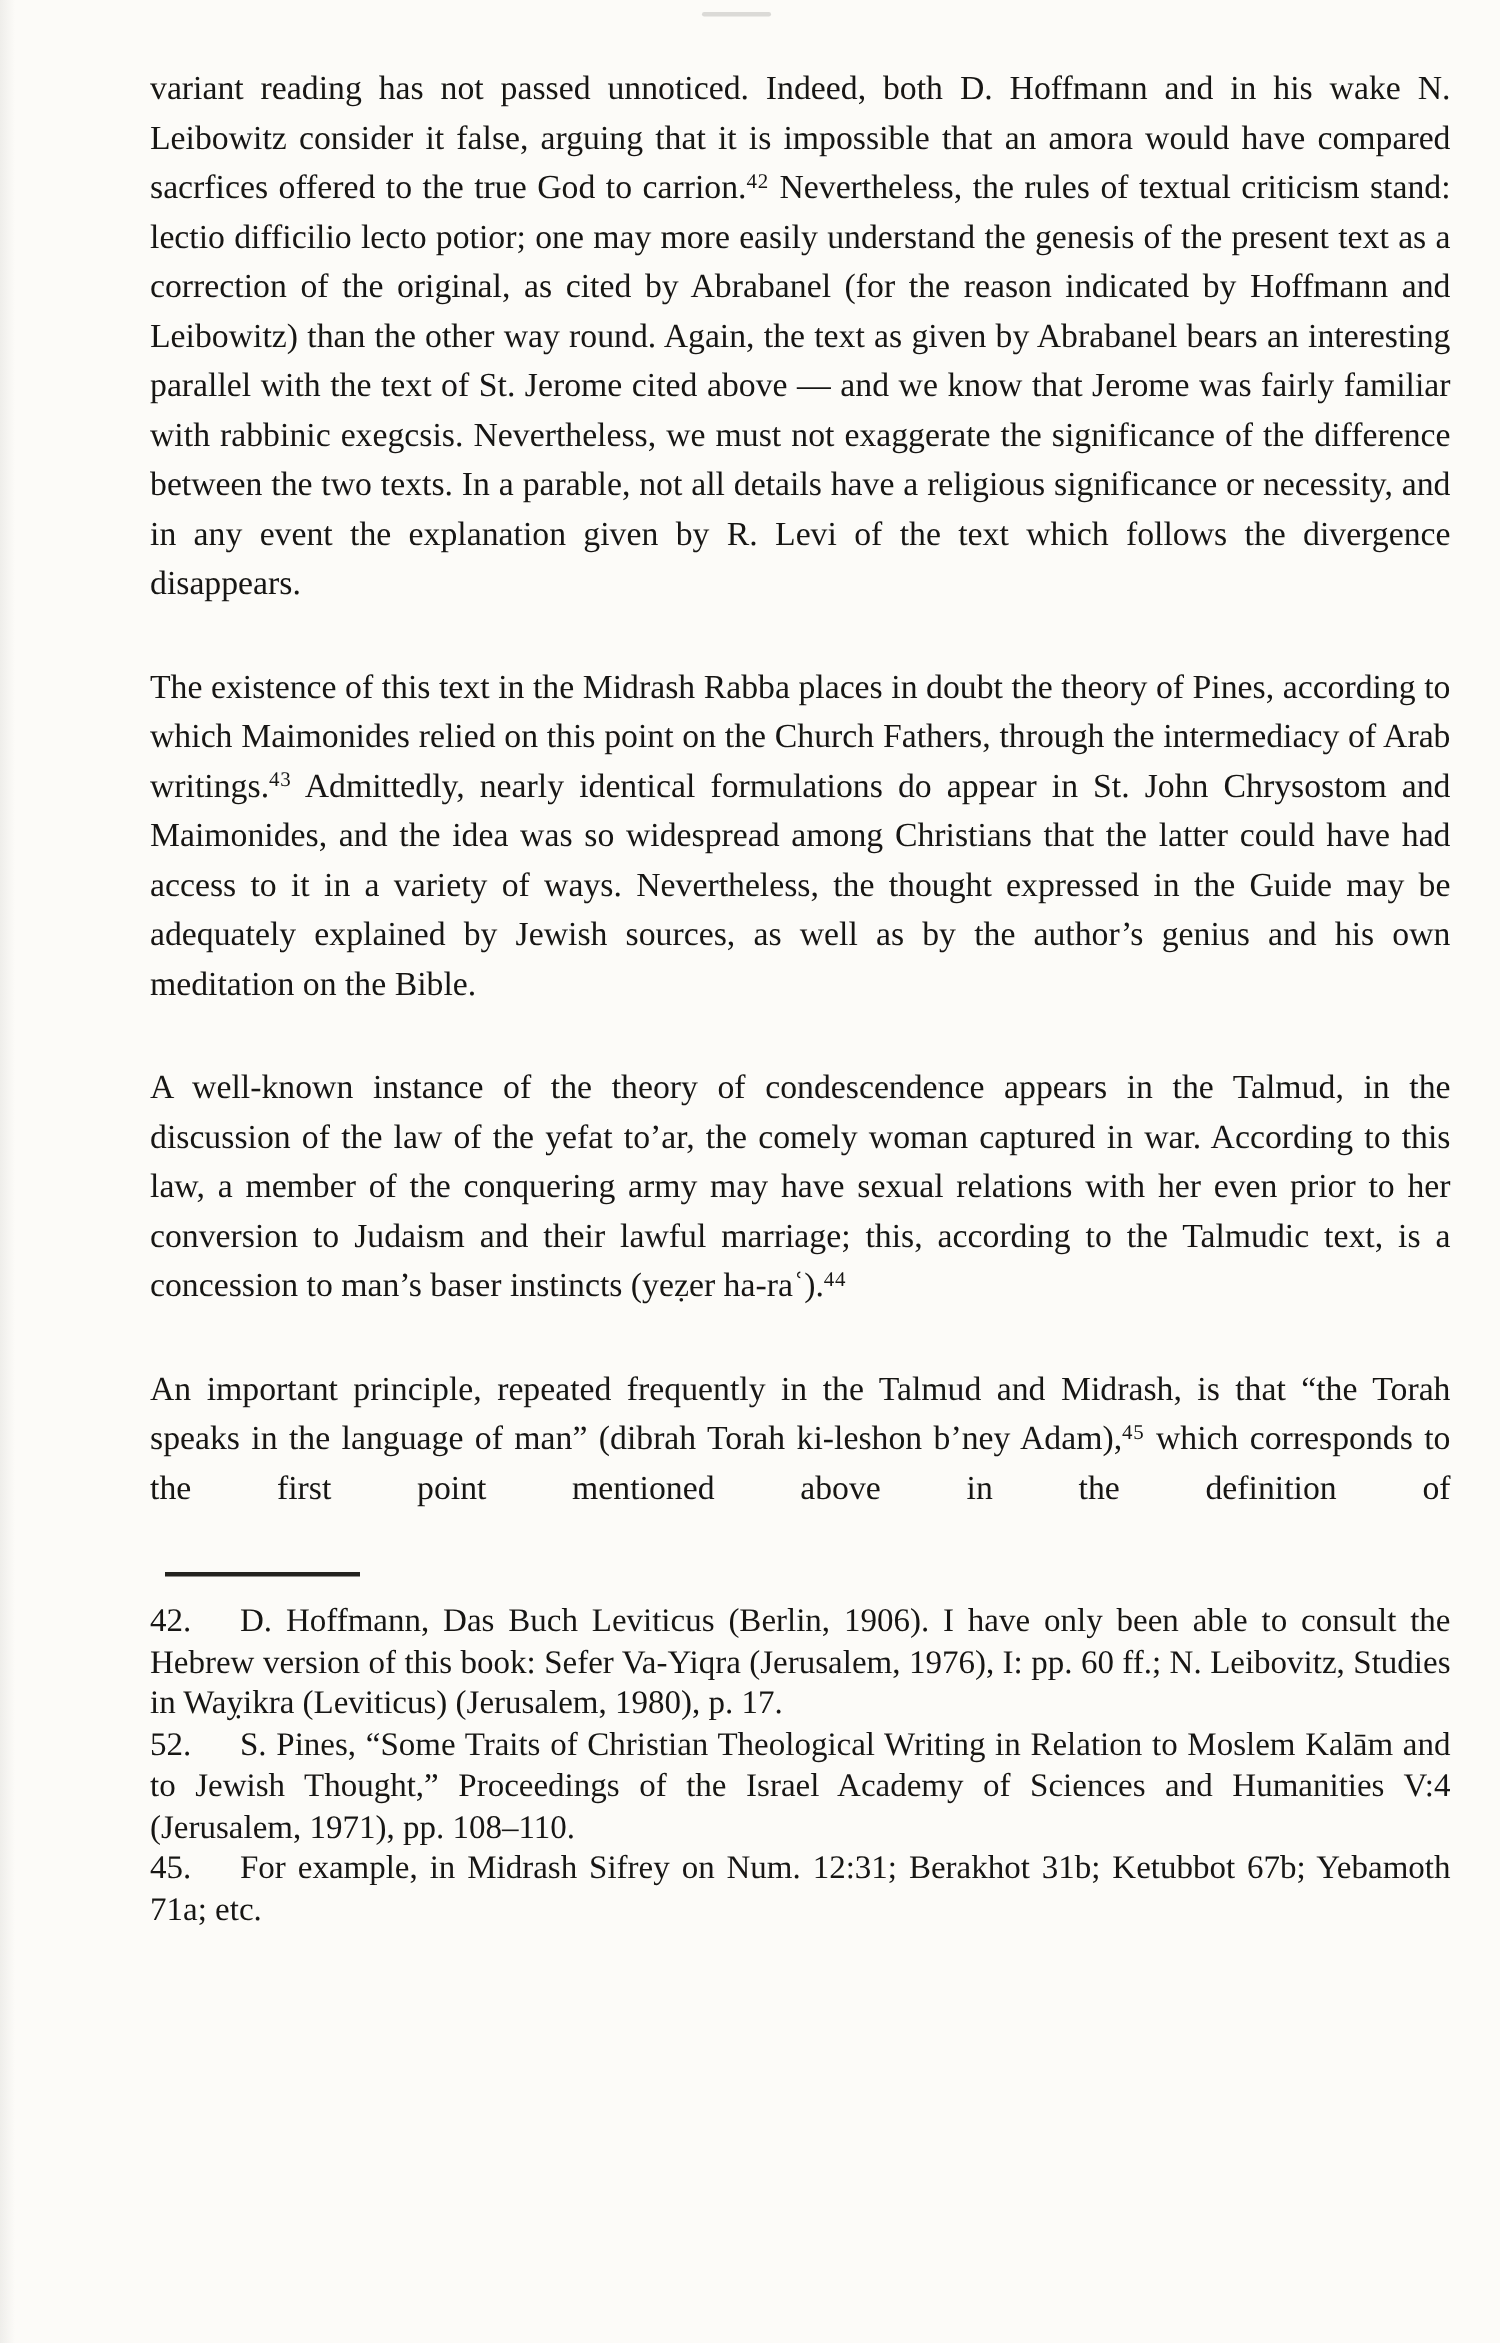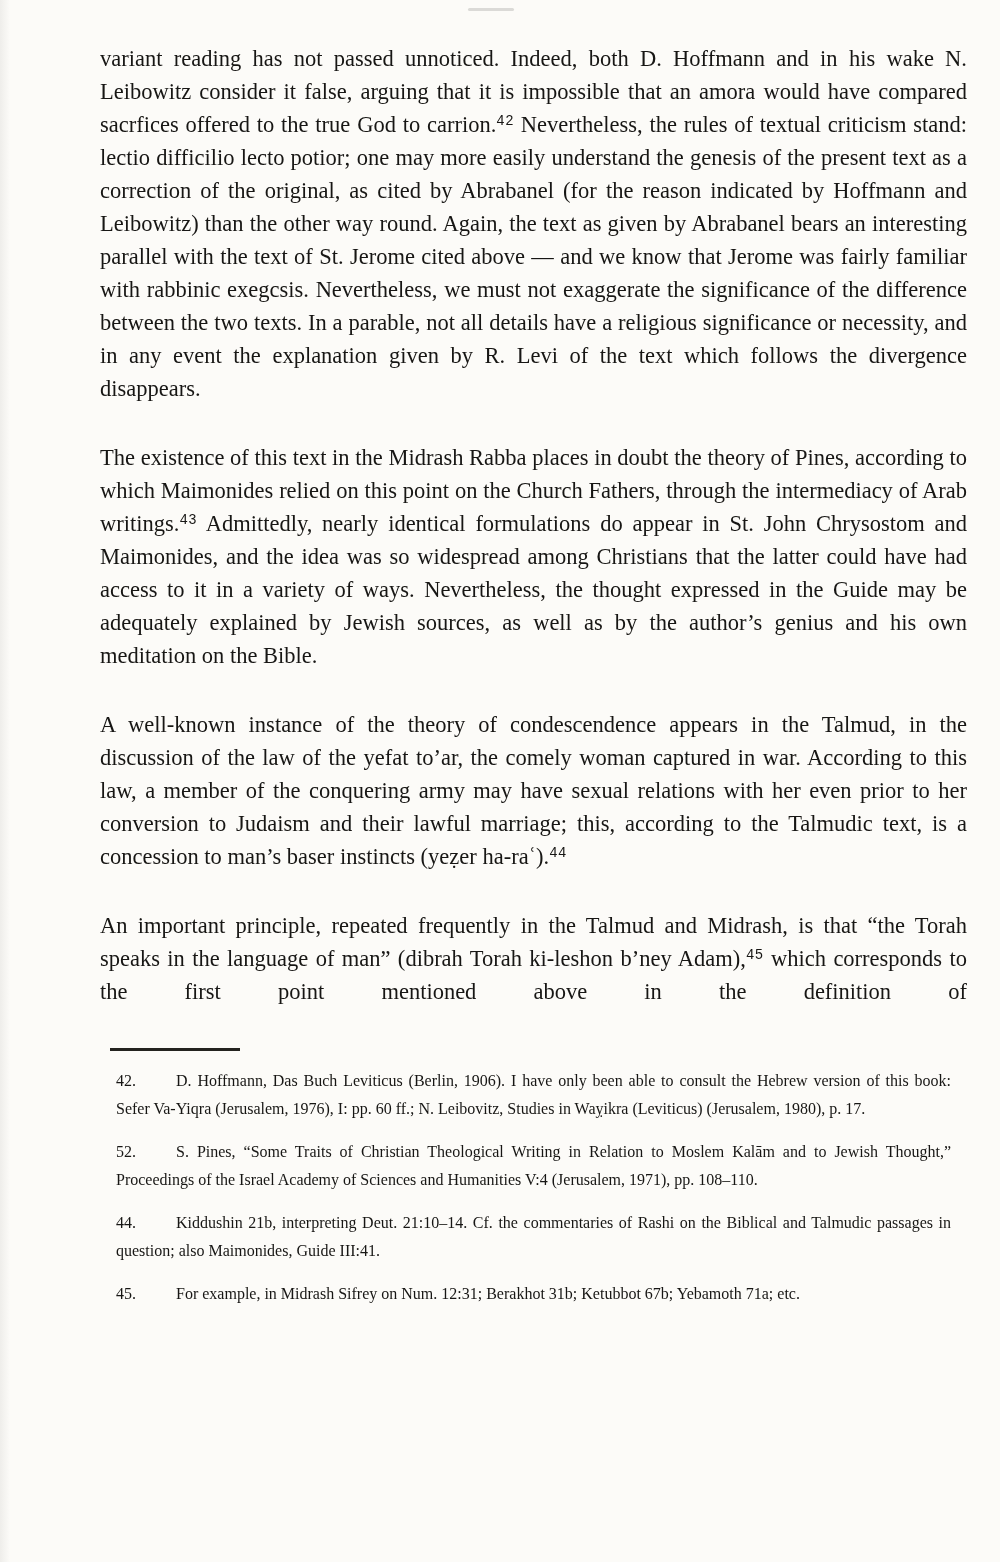--- a/index.html
+++ b/index.html
@@ -47,35 +47,34 @@
     margin-bottom: 16px;
   }
   .it { }
   sup.fnref {
     font-size: 0.62em;
     line-height: 0;
     vertical-align: baseline;
     position: relative;
     top: -0.52em;
     letter-spacing: 0.5px;
-    font-family: Liberation Mono, monospace;
   }
   .fn-rule {
     border: 0;
     width: 130px;
     height: 3px;
     background: #24231f;
     margin: 40px 0 0 10px;
   }
   .footnotes {
     margin-top: 15px;
   }
   .footnotes p {
-    margin: 16px;
-    font-size: 16px;
+    margin: 0;
+    font-size: 22px;
     line-height: 27.5px;
     text-align: justify;
   }
   .fn-num {
     display: inline-block;
     min-width: 60px;
   }
   .page-number {
     margin-top: 28px;
     font-size: 26px;
@@ -93,17 +92,16 @@
     <p><span>The existence of this text in the Midrash Rabba places in doubt the theory of Pines, according to which Maimonides relied on this point on the Church Fathers, through the intermediacy of Arab writings.</span><sup class="fnref">43</sup><span> Admittedly, nearly identical formulations do appear in St. John Chrysostom and Maimonides, and the idea was so widespread among Christians that the latter could have had access to it in a variety of ways. Nevertheless, the thought expressed in the </span><span class="it">Guide</span><span> may be adequately explained by Jewish sources, as well as by the author’s genius and his own meditation on the Bible.</span></p>
     <p><span>A well-known instance of the theory of condescendence appears in the Talmud, in the discussion of the law of the </span><span class="it">yefat to’ar</span><span>, the comely woman captured in war. According to this law, a member of the conquering army may have sexual relations with her even prior to her conversion to Judaism and their lawful marriage; this, according to the Talmudic text, is a concession to man’s baser instincts (</span><span class="it">yeẓer ha-raʿ</span><span>).</span><sup class="fnref">44</sup></p>
     <p class="continues"><span>An important principle, repeated frequently in the Talmud and Midrash, is that “the Torah speaks in the language of man” (</span><span class="it">dibrah Torah ki-leshon b’ney Adam</span><span>),</span><sup class="fnref">45</sup><span> which corresponds to the first point mentioned above in the definition of</span></p>
   </main>
 
   <hr class="fn-rule">
 
   <section class="footnotes">
     <p class="footnote"><span class="fn-num">42.</span><span><span>D. Hoffmann, </span><span class="it">Das Buch Leviticus</span><span> (Berlin, 1906). I have only been able to consult the Hebrew version of this book: </span><span class="it">Sefer Va-Yiqra</span><span> (Jerusalem, 1976), I: pp. 60 ff.; N. Leibovitz, </span><span class="it">Studies in Waỵikra (Leviticus)</span><span> (Jerusalem, 1980), p. 17.</span></span></p>
     <p class="footnote"><span class="fn-num">52.</span><span><span>S. Pines, “Some Traits of Christian Theological Writing in Relation to Moslem </span><span class="it">Kalām</span><span> and to Jewish Thought,” </span><span class="it">Proceedings of the Israel Academy of Sciences and Humanities</span><span> V:4 (Jerusalem, 1971), pp. 108–110.</span></span></p>
-    <p class="footnote"><span class="fn-num">44.</span><span><span>Kiddushin 21b, interpreting Deut. 21:10–14. Cf. the commentaries of Rashi on the Biblical and Talmudic passages in question; also Maimonides, </span><span class="it">Guide</span><span> III:41.</span></span></p>
     <p class="footnote"><span class="fn-num">45.</span><span><span>For example, in Midrash Sifrey on Num. 12:31; Berakhot 31b; Ketubbot 67b; Yebamoth 71a; etc.</span></span></p>
   </section>
 
 </div>
 
 </body></html>

